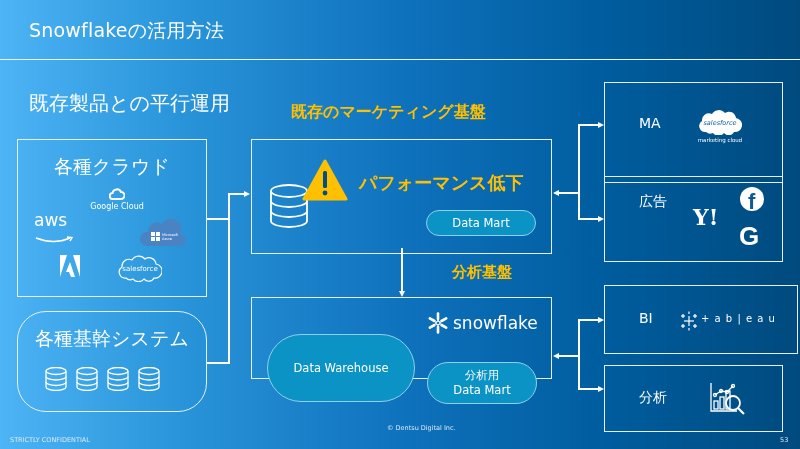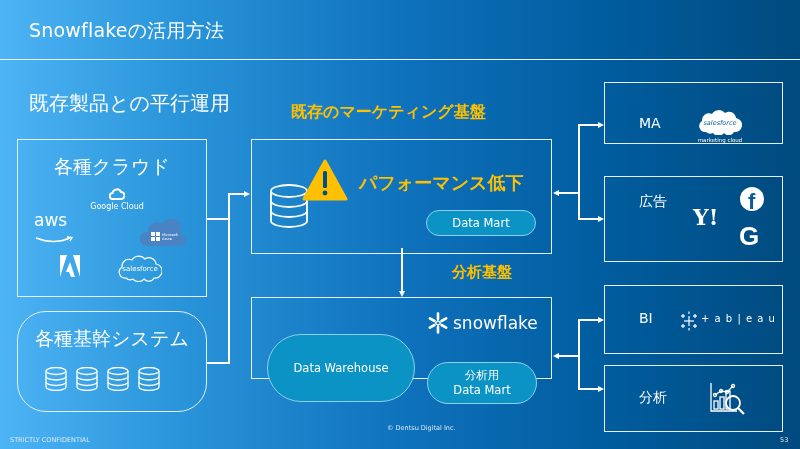--- a/index.html
+++ b/index.html
@@ -17,23 +17,23 @@
   .label-legacy { left:291px; top:102px; font-size:16px; }
   .label-analysis { left:452px; top:263px; font-size:15px; }
 
   .box { position:absolute; border:1px solid #e6eff8; box-sizing:border-box; }
   .box-title { position:absolute; width:100%; text-align:center; font-size:19px; }
 
   #cloud-box { left:17px; top:139px; width:190px; height:158px; }
   #core-box { left:17px; top:311px; width:190px; height:101px;border-radius:29px; }
   #legacy-box { left:251px; top:139px; width:301px; height:115px; }
   #sf-box { left:251px; top:297px; width:301px; height:82px; }
-  #ma-box { left:604px; top:82px; width:179px; height:62px; }
+  #ma-box { left:604px; top:82px; width:179px; height:101px; }
   #ad-box { left:604px; top:176px; width:179px; height:86px; }
-  #bi-box { left:604px; top:285px; width:179px; height:69px; }
+  #bi-box { left:604px; top:285px; width:194px; height:69px; }
   #an-box { left:604px; top:365px; width:179px; height:67px; }
 
   .pill {
     position:absolute; background:#0a93c4; border:1px solid #8fd0ea;
     color:#fff; text-align:center; box-sizing:border-box; font-size:11.5px;
     display:flex; flex-direction:column; align-items:center; justify-content:center;
   }
   .line { position:absolute; background:#fff; }
   .arrow-r { position:absolute; width:0; height:0; border-top:3px solid transparent; border-bottom:3px solid transparent; border-left:6px solid #fff; }
   .arrow-l { position:absolute; width:0; height:0; border-top:3px solid transparent; border-bottom:3px solid transparent; border-right:6px solid #fff; }

